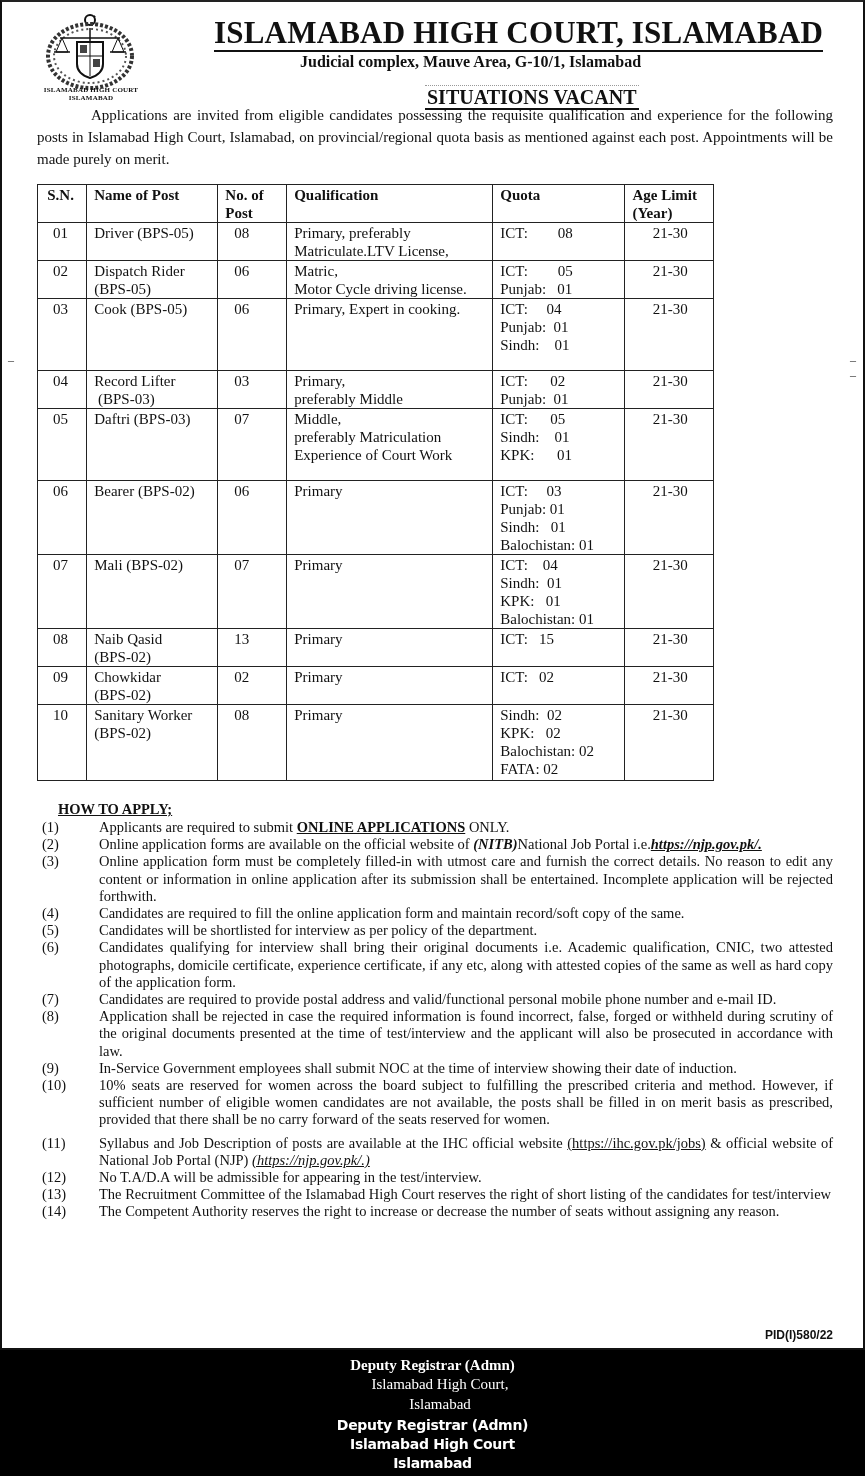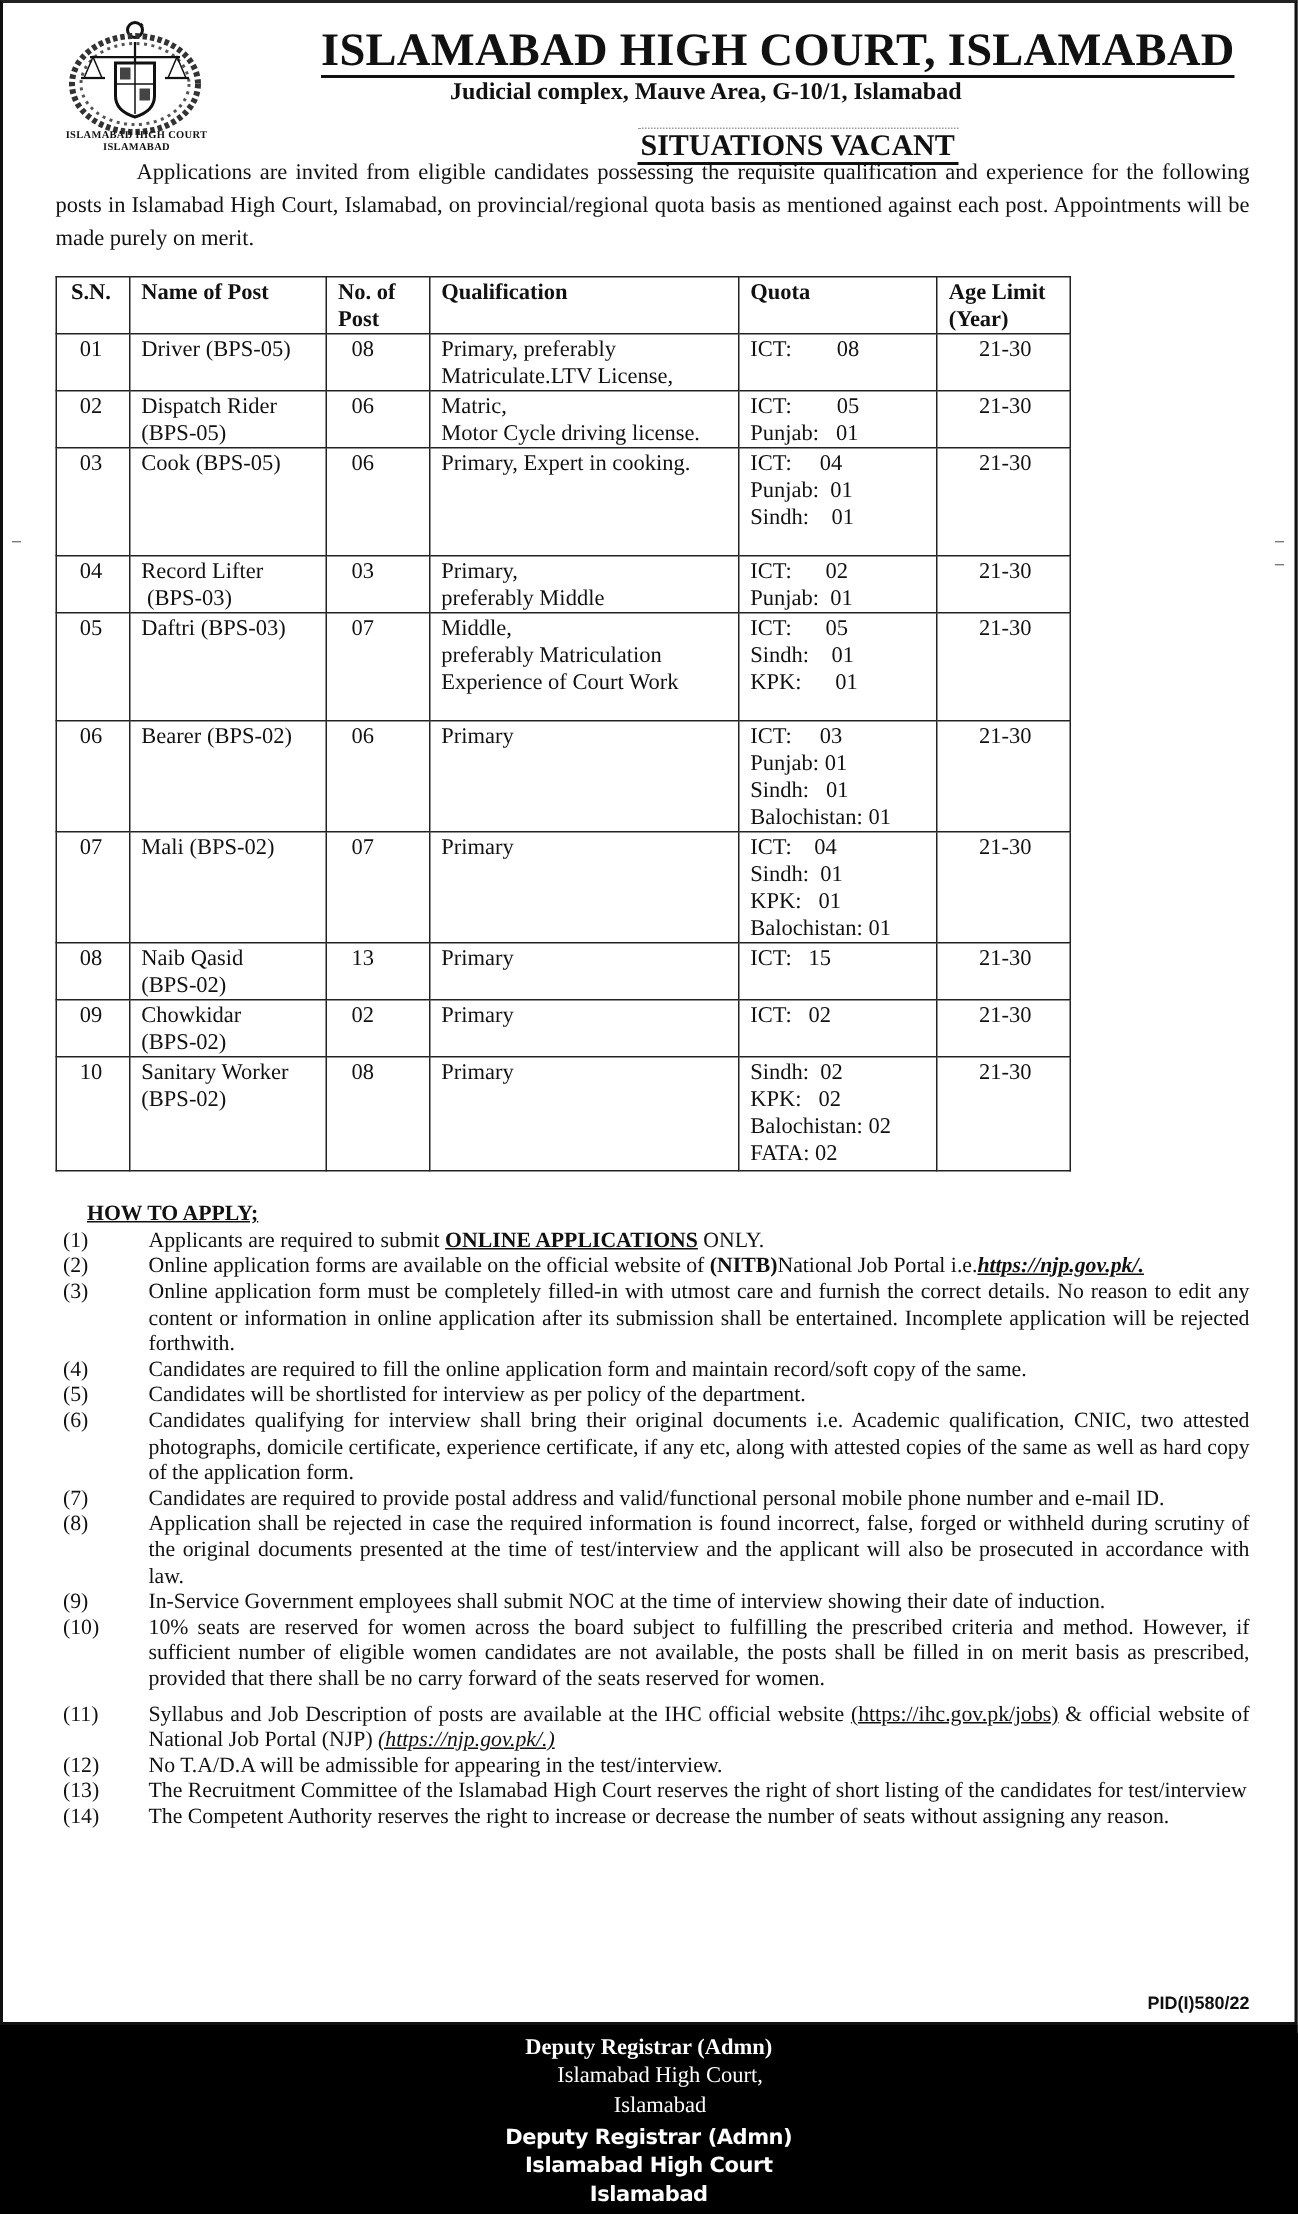--- a/index.html
+++ b/index.html
@@ -24,21 +24,21 @@
   td.center, th.center { text-align: center !important; }
   td.no { padding-left: 16px !important; }
   .quota-line { white-space: pre; }
   .howto { position: absolute; left: 56px; top: 799px; font-size: 14.5px; font-weight: bold; text-decoration: underline; }
   .list { position: absolute; left: 40px; top: 817px; width: 791px; font-size: 14.5px; line-height: 17.2px; }
   .item { display: flex; margin-bottom: 0px; }
   .item .num { width: 57px; flex: none; }
   .item .txt { flex: 1; text-align: justify; }
   .item.gap { margin-top: 6px; }
   .bu { font-weight: bold; text-decoration: underline; }
-  .it { font-weight: bold; margin-top: 26px; }
+  .it { font-style: italic; font-weight: bold; margin-top: 26px; }
   .itu { font-style: italic; text-decoration: underline; font-weight: bold; }
   .u { text-decoration: underline; }
   .pid { position: absolute; right: 30px; top: 1326px; font-family: "Liberation Sans", sans-serif; font-weight: bold; font-size: 12px; }
   .footer { position: absolute; left: 0; top: 1350px; width: 865px; height: 126px; background: #000; color: #fff; text-align: center; }
   .f1 { position: absolute; left: 0; width: 865px; top: 7px; font-size: 15px; font-weight: bold; }
   .f2 { position: absolute; left: 0; width: 880px; top: 26px; font-size: 15px; }
   .f3 { position: absolute; left: 0; width: 880px; top: 46px; font-size: 15px; }
   .f4 { position: absolute; left: 0; width: 865px; top: 67px; font-size: 14px; font-family: "DejaVu Sans", sans-serif; font-weight: bold; letter-spacing: -0.3px; }
   .f5 { position: absolute; left: 0; width: 865px; top: 86px; font-size: 14px; font-family: "DejaVu Sans", sans-serif; font-weight: bold; letter-spacing: -0.3px; }
   .f6 { position: absolute; left: 0; width: 865px; top: 105px; font-size: 14px; font-family: "DejaVu Sans", sans-serif; font-weight: bold; letter-spacing: -0.3px; }

